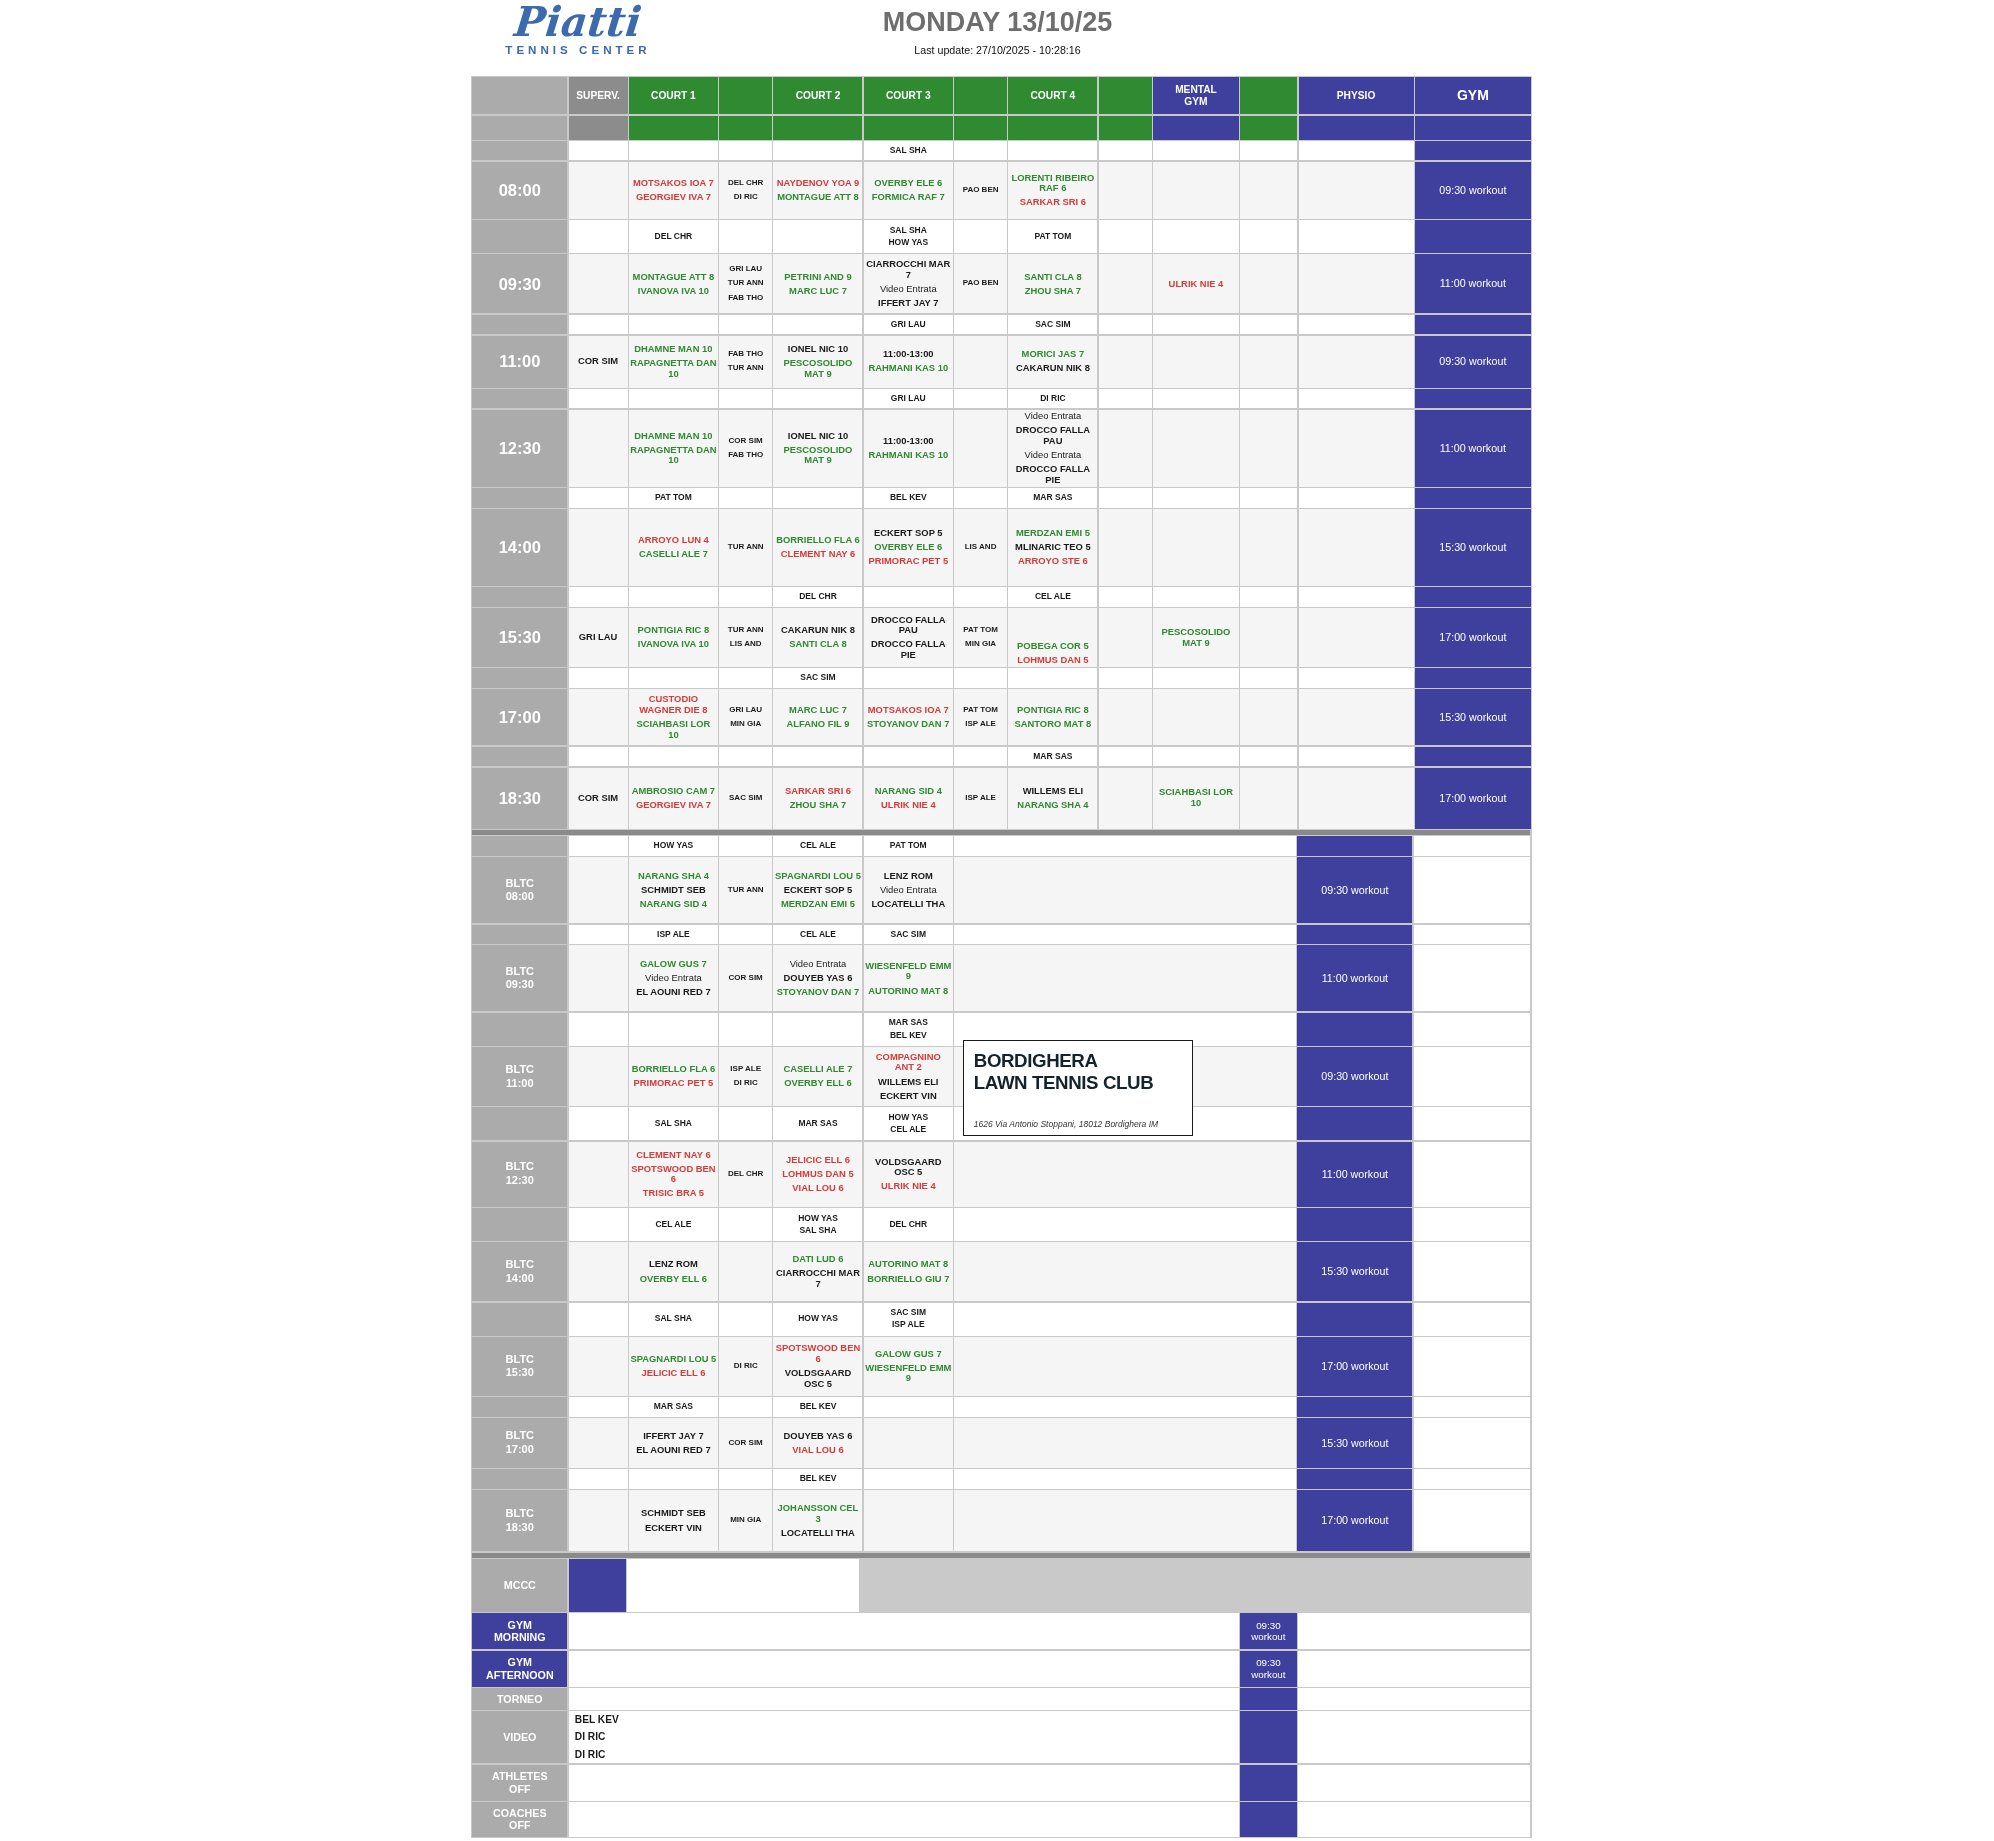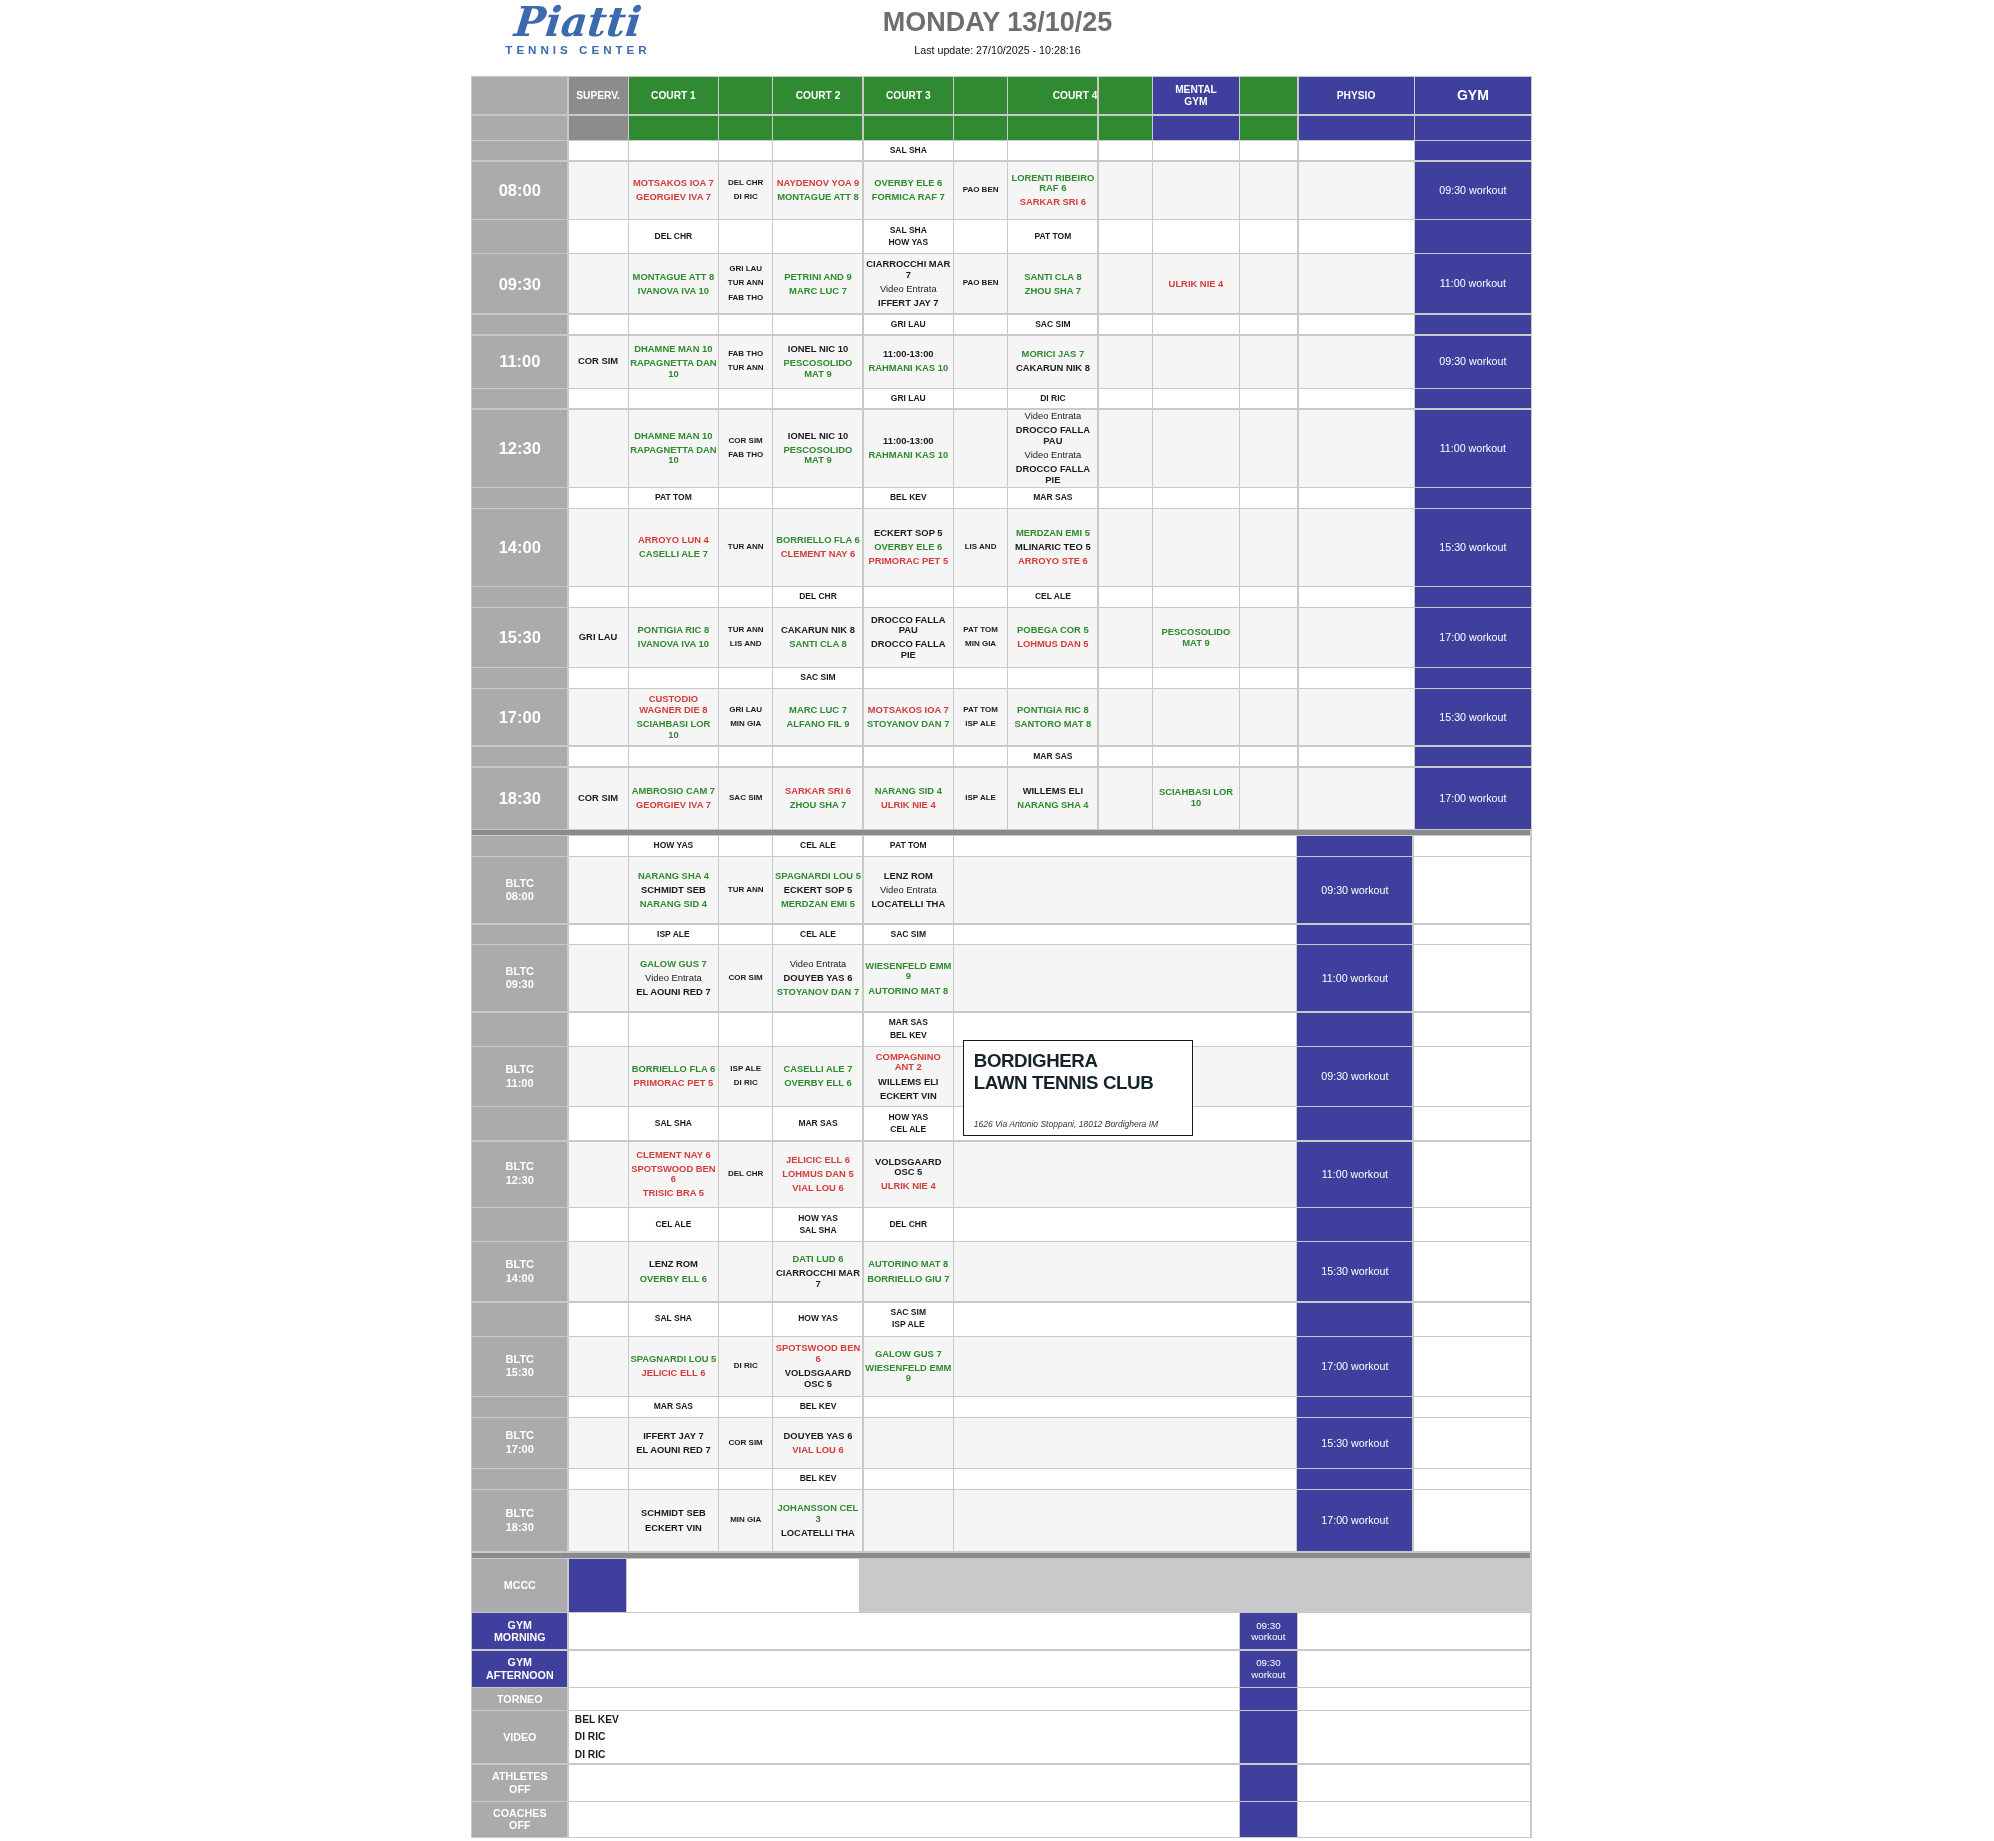--- a/index.html
+++ b/index.html
@@ -85,21 +85,21 @@
         <div class="hc">COURT 1</div>
       </div>
       <div class="cell bg-green" style="width: 53px;"></div>
       <div class="cell bg-green" style="width: 89px;">
         <div class="hc">COURT 2</div>
       </div>
       <div class="cell bg-green" style="width: 89px;">
         <div class="hc">COURT 3</div>
       </div>
       <div class="cell bg-green" style="width: 53px;"></div>
-      <div class="cell bg-green" style="width: 89px; align-items: flex-end;">
+      <div class="cell bg-green" style="width: 89px;">
         <div class="hc">COURT 4</div>
       </div>
       <div class="cell bg-green" style="width: 53px;"></div>
       <div class="cell bg-blue" style="width: 86px;">
         <div class="hc">MENTAL
 GYM</div>
       </div>
       <div class="cell bg-green" style="width: 57px;"></div>
       <div class="cell bg-blue" style="width: 115px;">
         <div class="hc">PHYSIO</div>
@@ -445,21 +445,21 @@
         <div class="entry  tg">SANTI CLA 8</div>
       </div>
       <div class="cell bg-cell" style="width: 89px;">
         <div class="entry  tk">DROCCO FALLA PAU</div>
         <div class="entry  tk">DROCCO FALLA PIE</div>
       </div>
       <div class="cell bg-cell" style="width: 53px;">
         <div class="entry coach tk">PAT TOM</div>
         <div class="entry coach tk">MIN GIA</div>
       </div>
-      <div class="cell bg-cell" style="width: 89px;">
+      <div class="cell bg-cell" style="width: 89px; justify-content: flex-end;">
         <div class="entry  tg">POBEGA COR 5</div>
         <div class="entry  tr">LOHMUS DAN 5</div>
       </div>
       <div class="cell bg-cell" style="width: 53px;"></div>
       <div class="cell bg-cell" style="width: 86px;">
         <div class="entry  tg">PESCOSOLIDO MAT 9</div>
       </div>
       <div class="cell bg-cell" style="width: 57px;"></div>
       <div class="cell bg-cell" style="width: 115px;"></div>
       <div class="cell bg-blue" style="width: 116px;">

